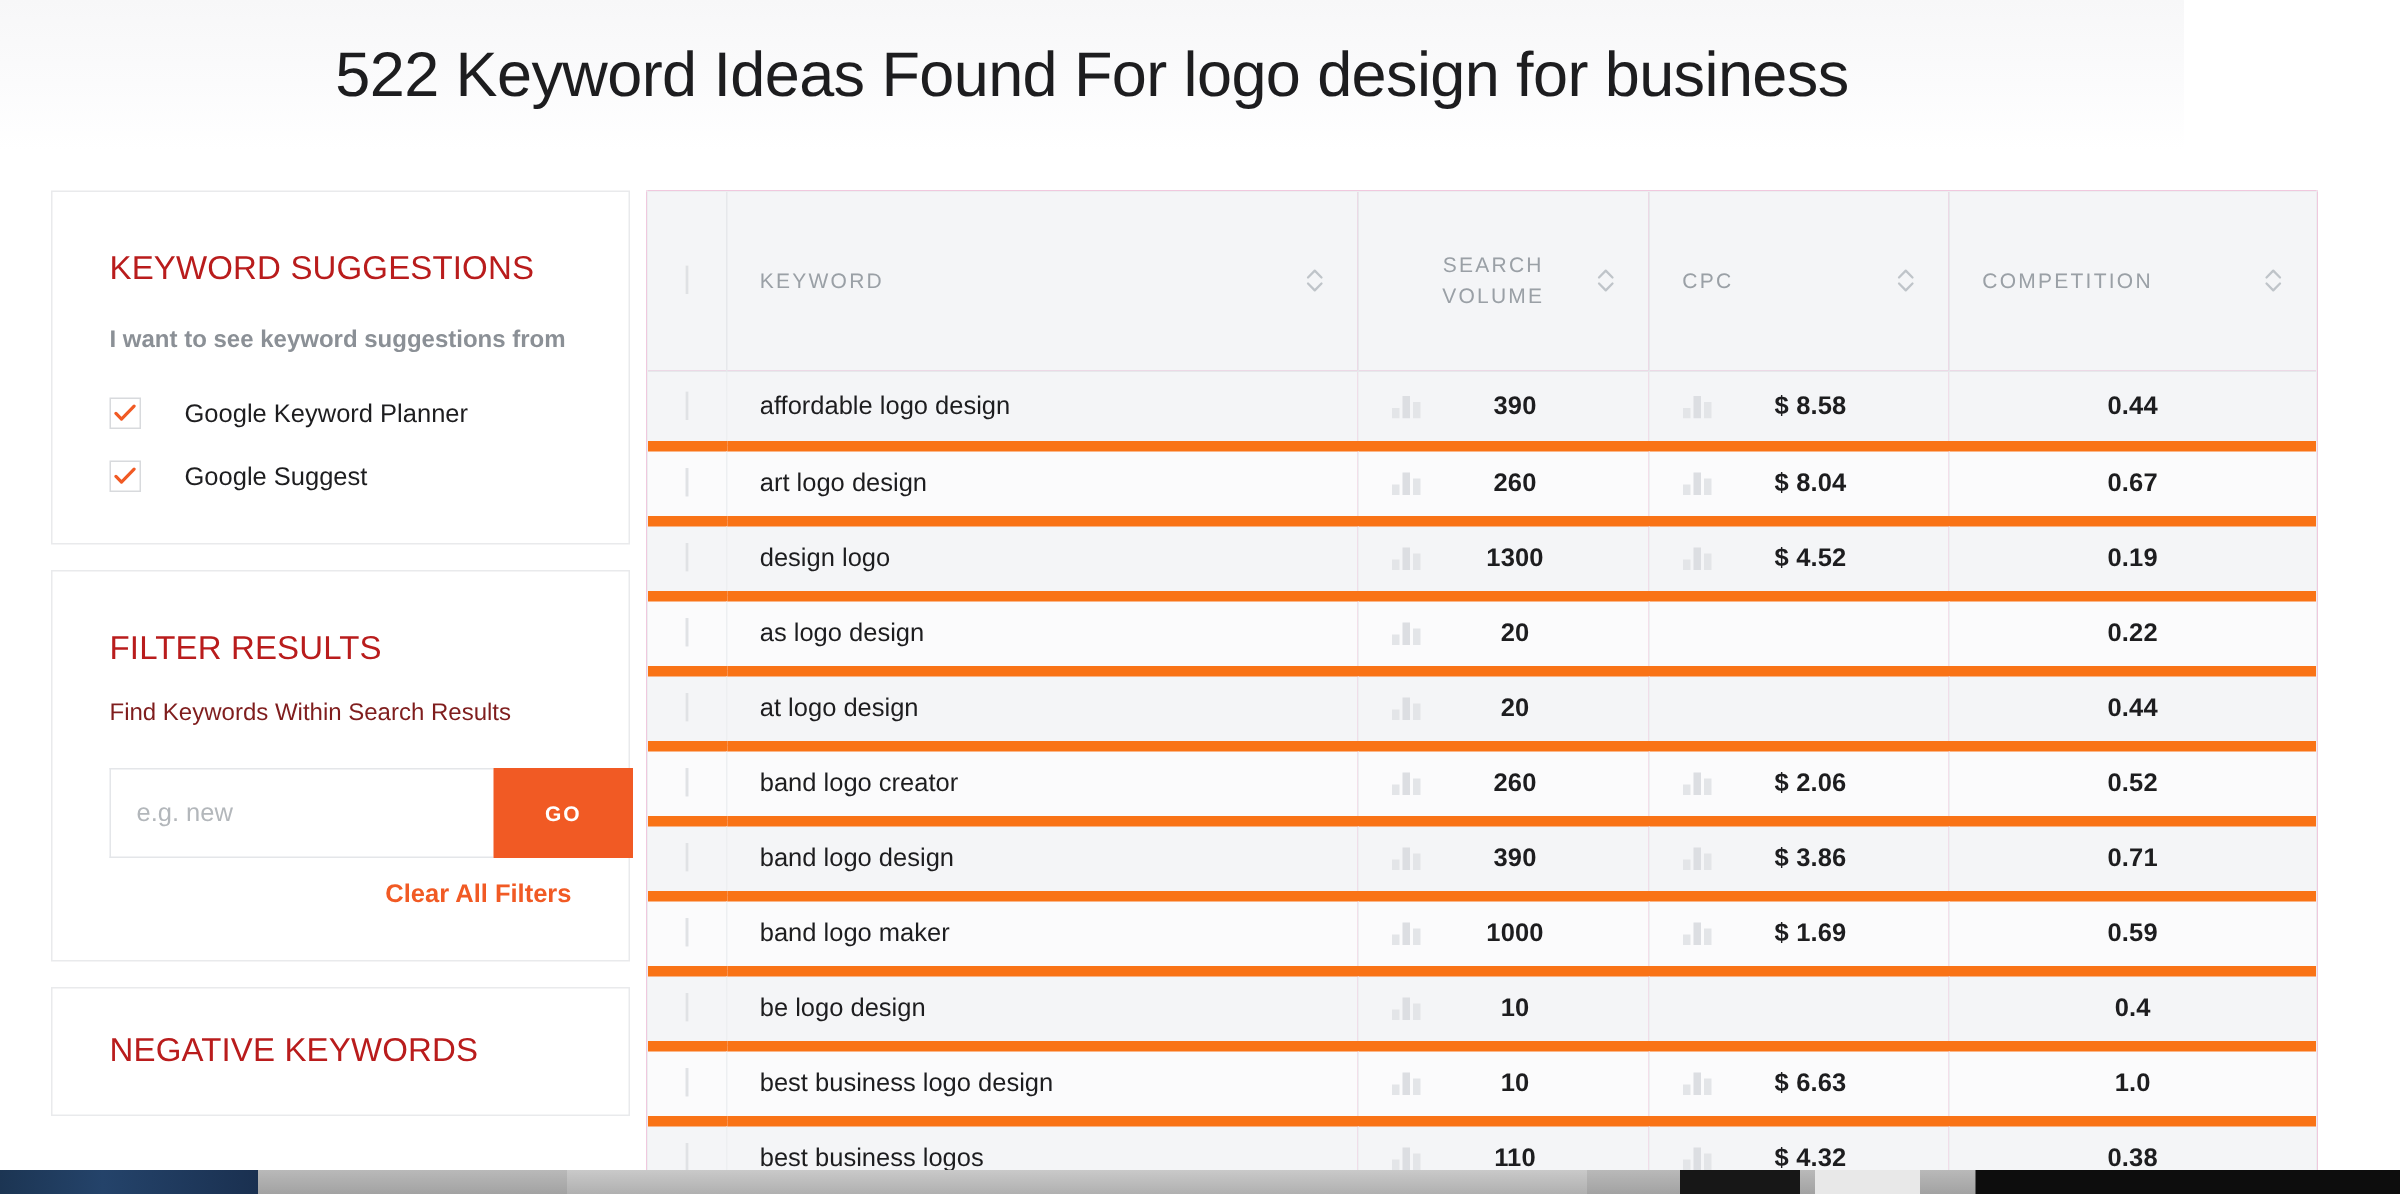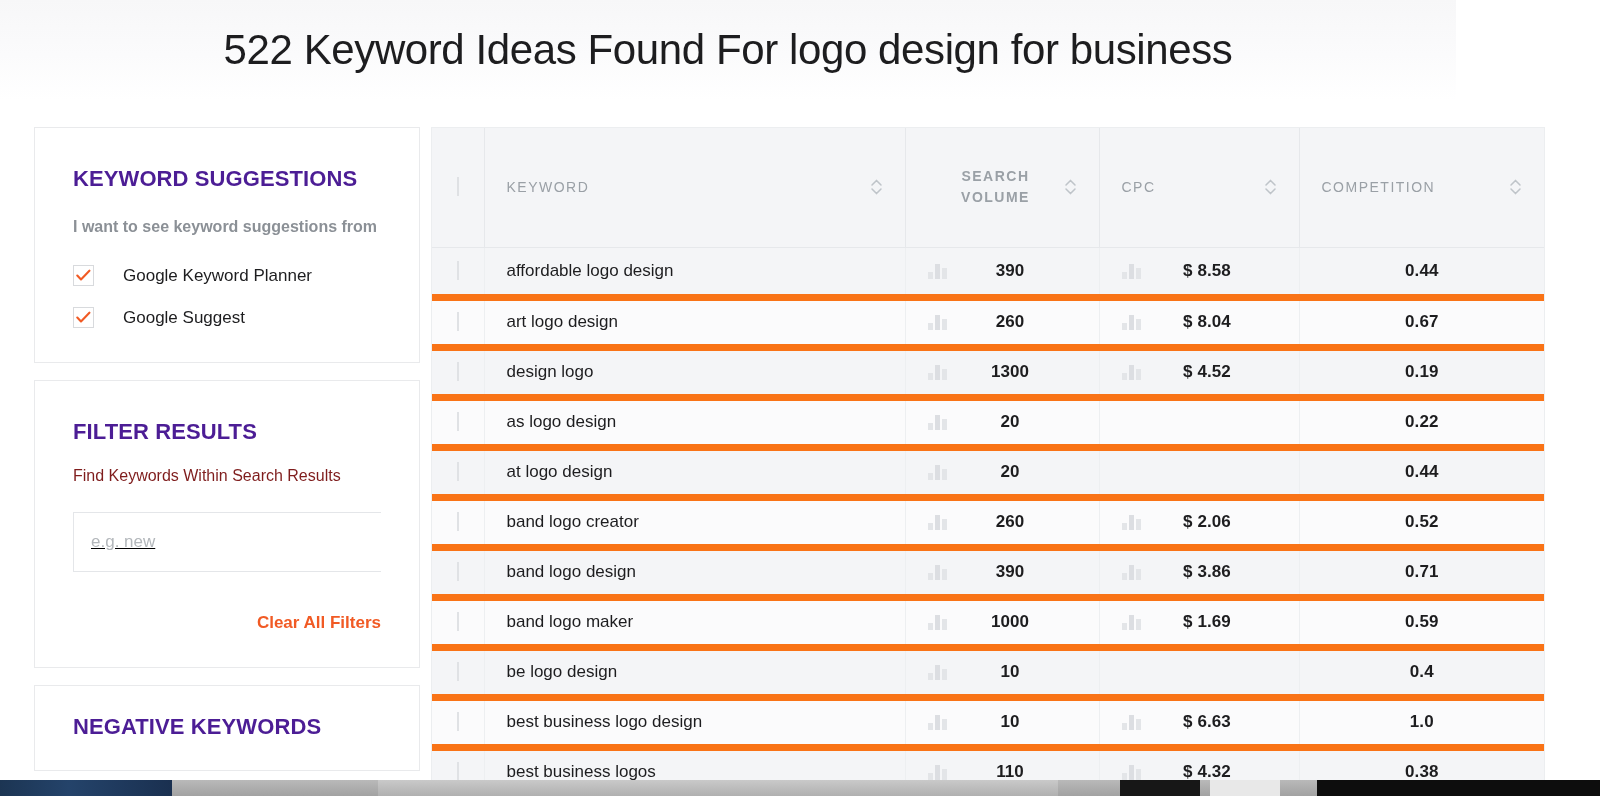--- a/index.html
+++ b/index.html
@@ -54,22 +54,22 @@
     flex: 0 0 386px;
   }
   .panel {
     background: #ffffff;
     border: 1px solid #e9eaec;
     margin-bottom: 17px;
     padding: 38px 38px 34px 38px;
   }
   .panel-title {
     font-size: 22px;
-    font-weight: 700;
-    color: #4c1d95;
+    font-weight: 400;
+    color: #b91c1c;
     letter-spacing: 0.1px;
     margin-bottom: 22px;
   }
   .panel-sub {
     font-size: 16px;
     line-height: 25px;
     color: #8b9096;
     font-weight: 700;
     margin-bottom: 26px;
   }
@@ -98,22 +98,21 @@
 
   
   .panel-sub-single {
     font-size: 16px;
     color: #7f1d1d;
     margin-bottom: 27px;
   }
   .filter-input-row {
     display: flex;
     height: 60px;
-    margin-bottom: 41px;
-    text-decoration: underline;
+    margin-bottom: 14px;
   }
   .filter-input {
     flex: 1 1 auto;
     border: 1px solid #e4e6e9;
     border-right: none;
     outline: none;
     font-size: 17px;
     color: #4a4a4a;
     padding: 0 17px;
     background: #fff;
@@ -183,21 +182,21 @@
     justify-content: space-between;
     width: 100%;
   }
   .th-label {
     font-size: 14px;
     letter-spacing: 1.5px;
     color: #9aa0a6;
     font-weight: 400;
     line-height: 21px;
   }
-  .th-label.center { flex: 1 1 auto; font-weight: bold; }
+  .th-label.center { flex: 1 1 auto; }
   .sort-icon { flex: 0 0 13px; display: flex; flex-direction: column; align-items: center; }
   .sort-icon svg { display: block; }
 
   .hdr-checkbox {
     width: 23px; height: 23px;
     border: 1px solid #dfe1e4;
     background: #ffffff;
     margin: 0 auto;
   }
 
@@ -322,20 +321,21 @@
           <span class="check-label">Google Suggest</span>
         </label>
       </section>
 
       <section class="panel">
         <div class="panel-title">FILTER RESULTS</div>
         <div class="panel-sub-single">Find Keywords Within Search Results</div>
 
         <div class="filter-input-row">
           <input class="filter-input" type="text" placeholder="e.g. new" style="">
+          <button class="go-button">GO</button>
         </div>
 
         <a class="clear-filters">Clear All Filters</a>
       </section>
 
       <section class="panel panel-partial">
         <div class="panel-title">NEGATIVE KEYWORDS</div>
       </section>
 
     </aside>

